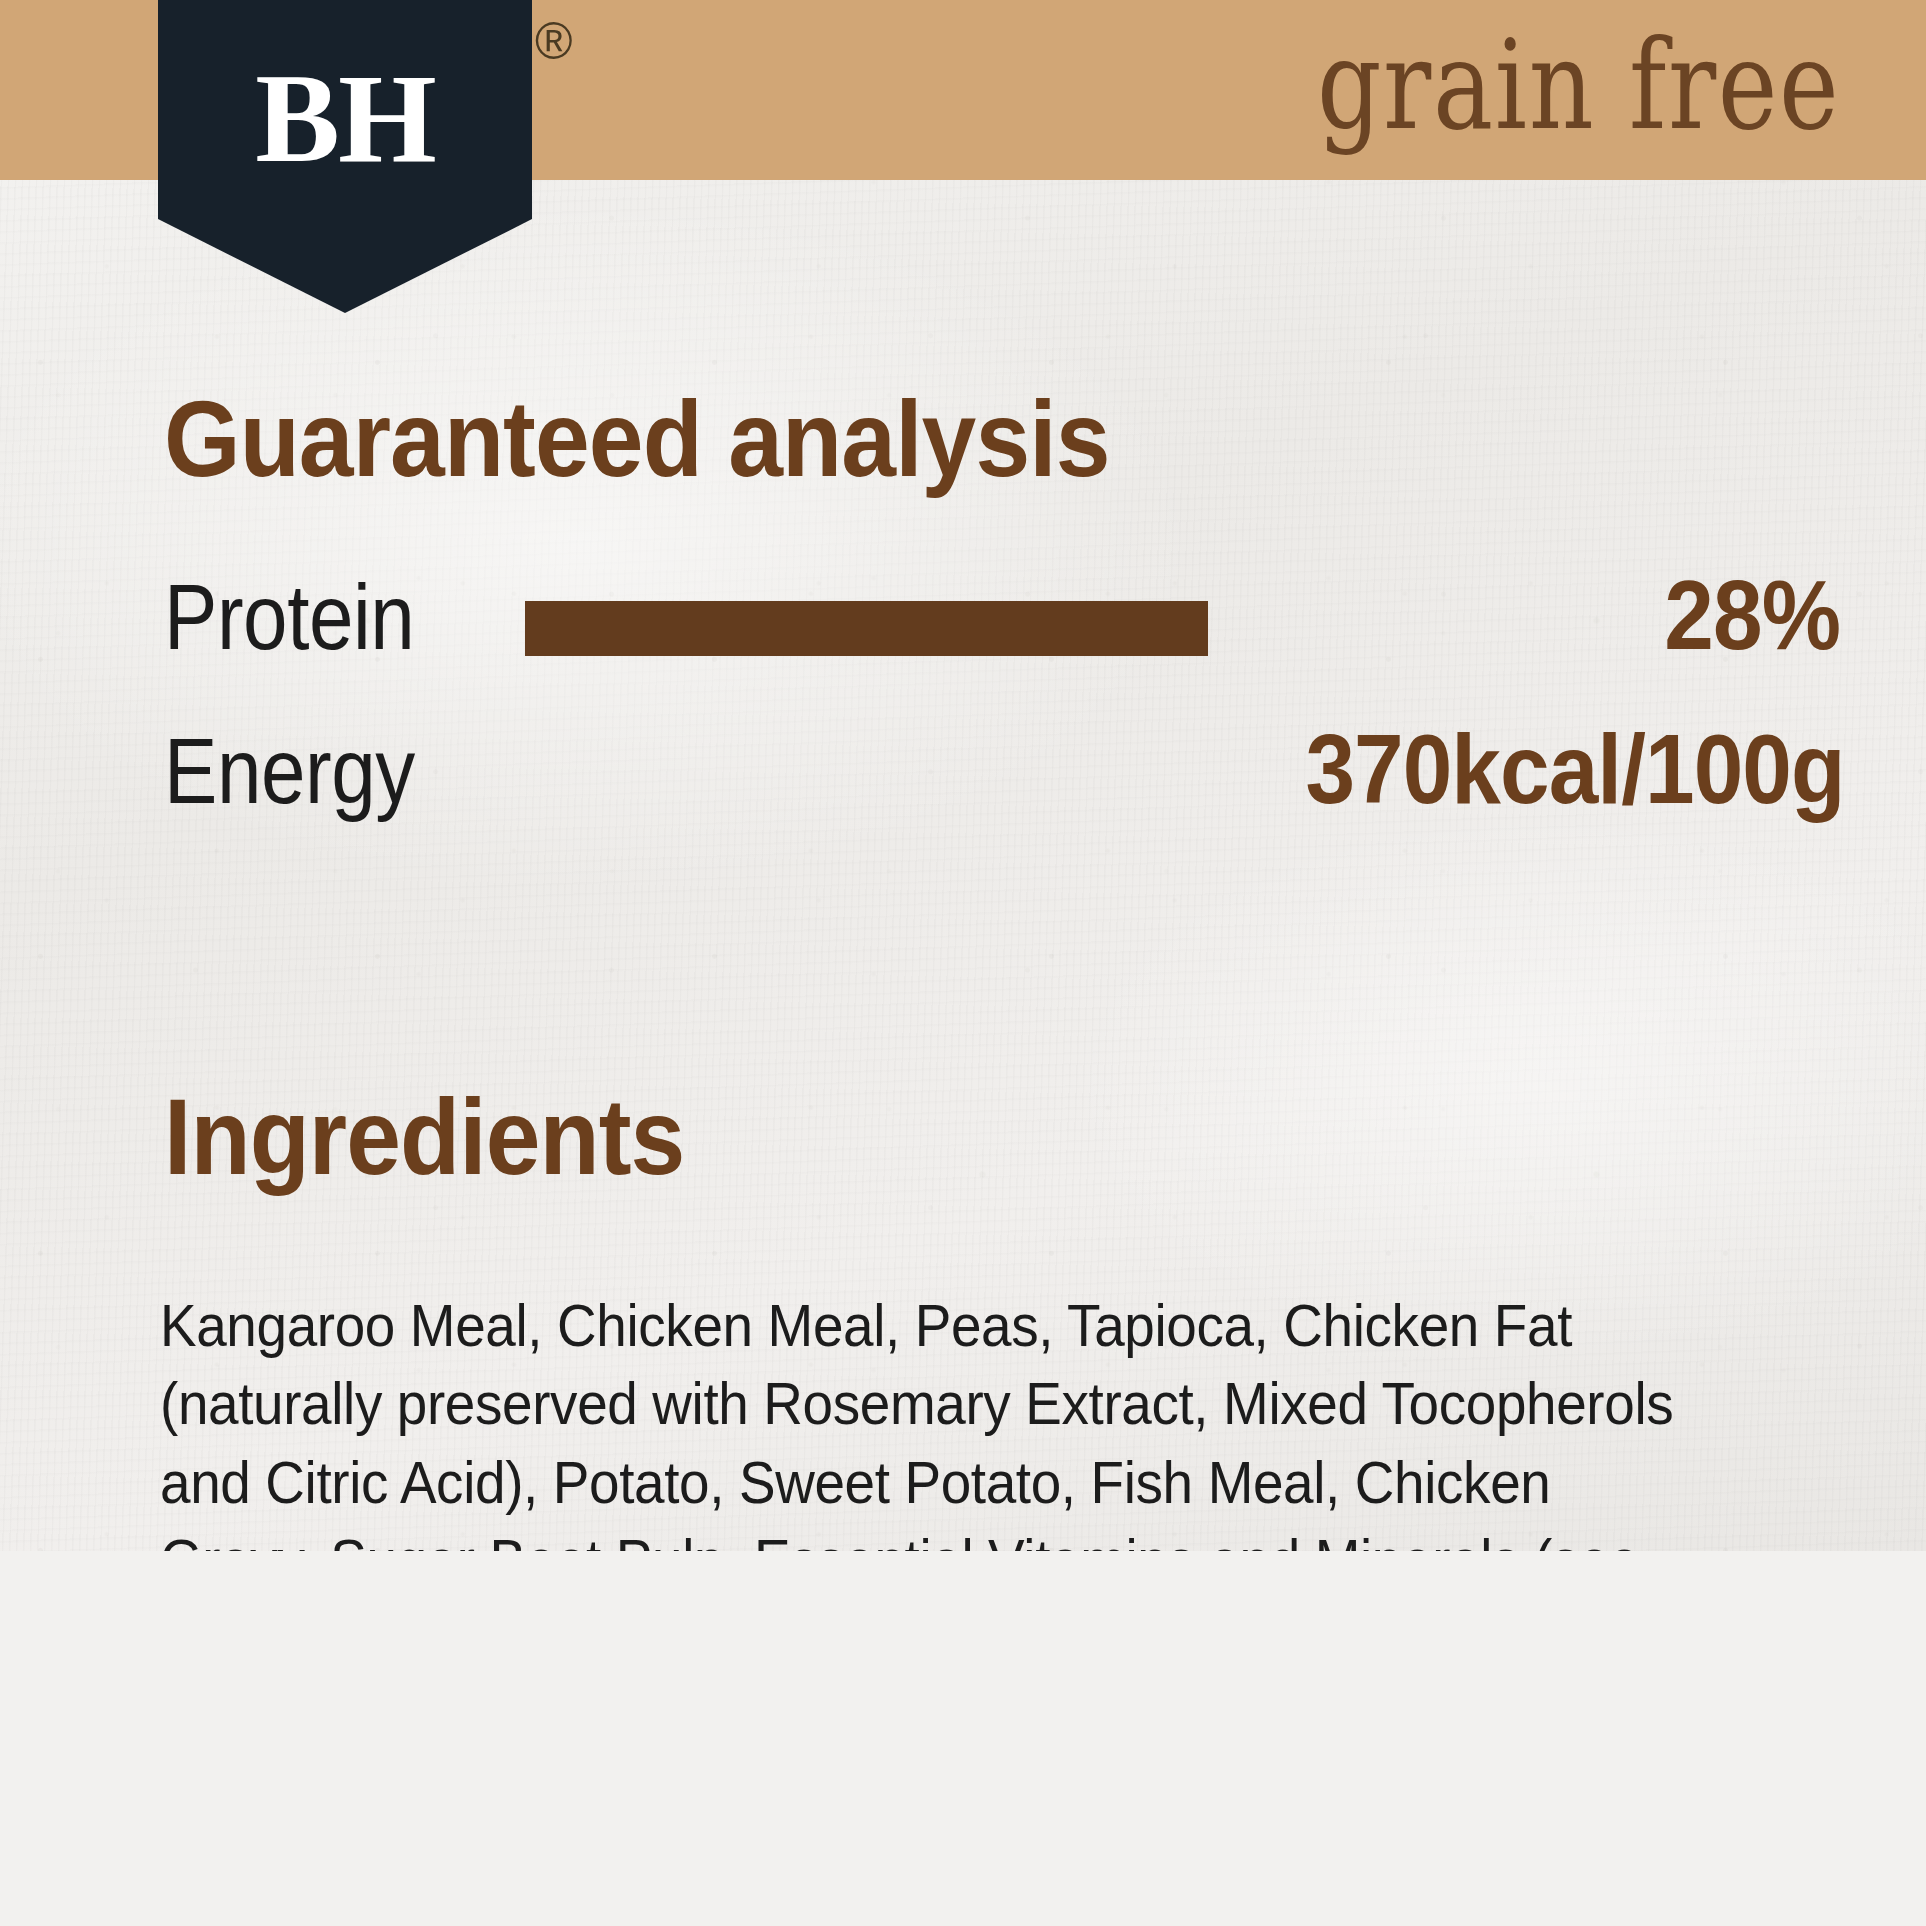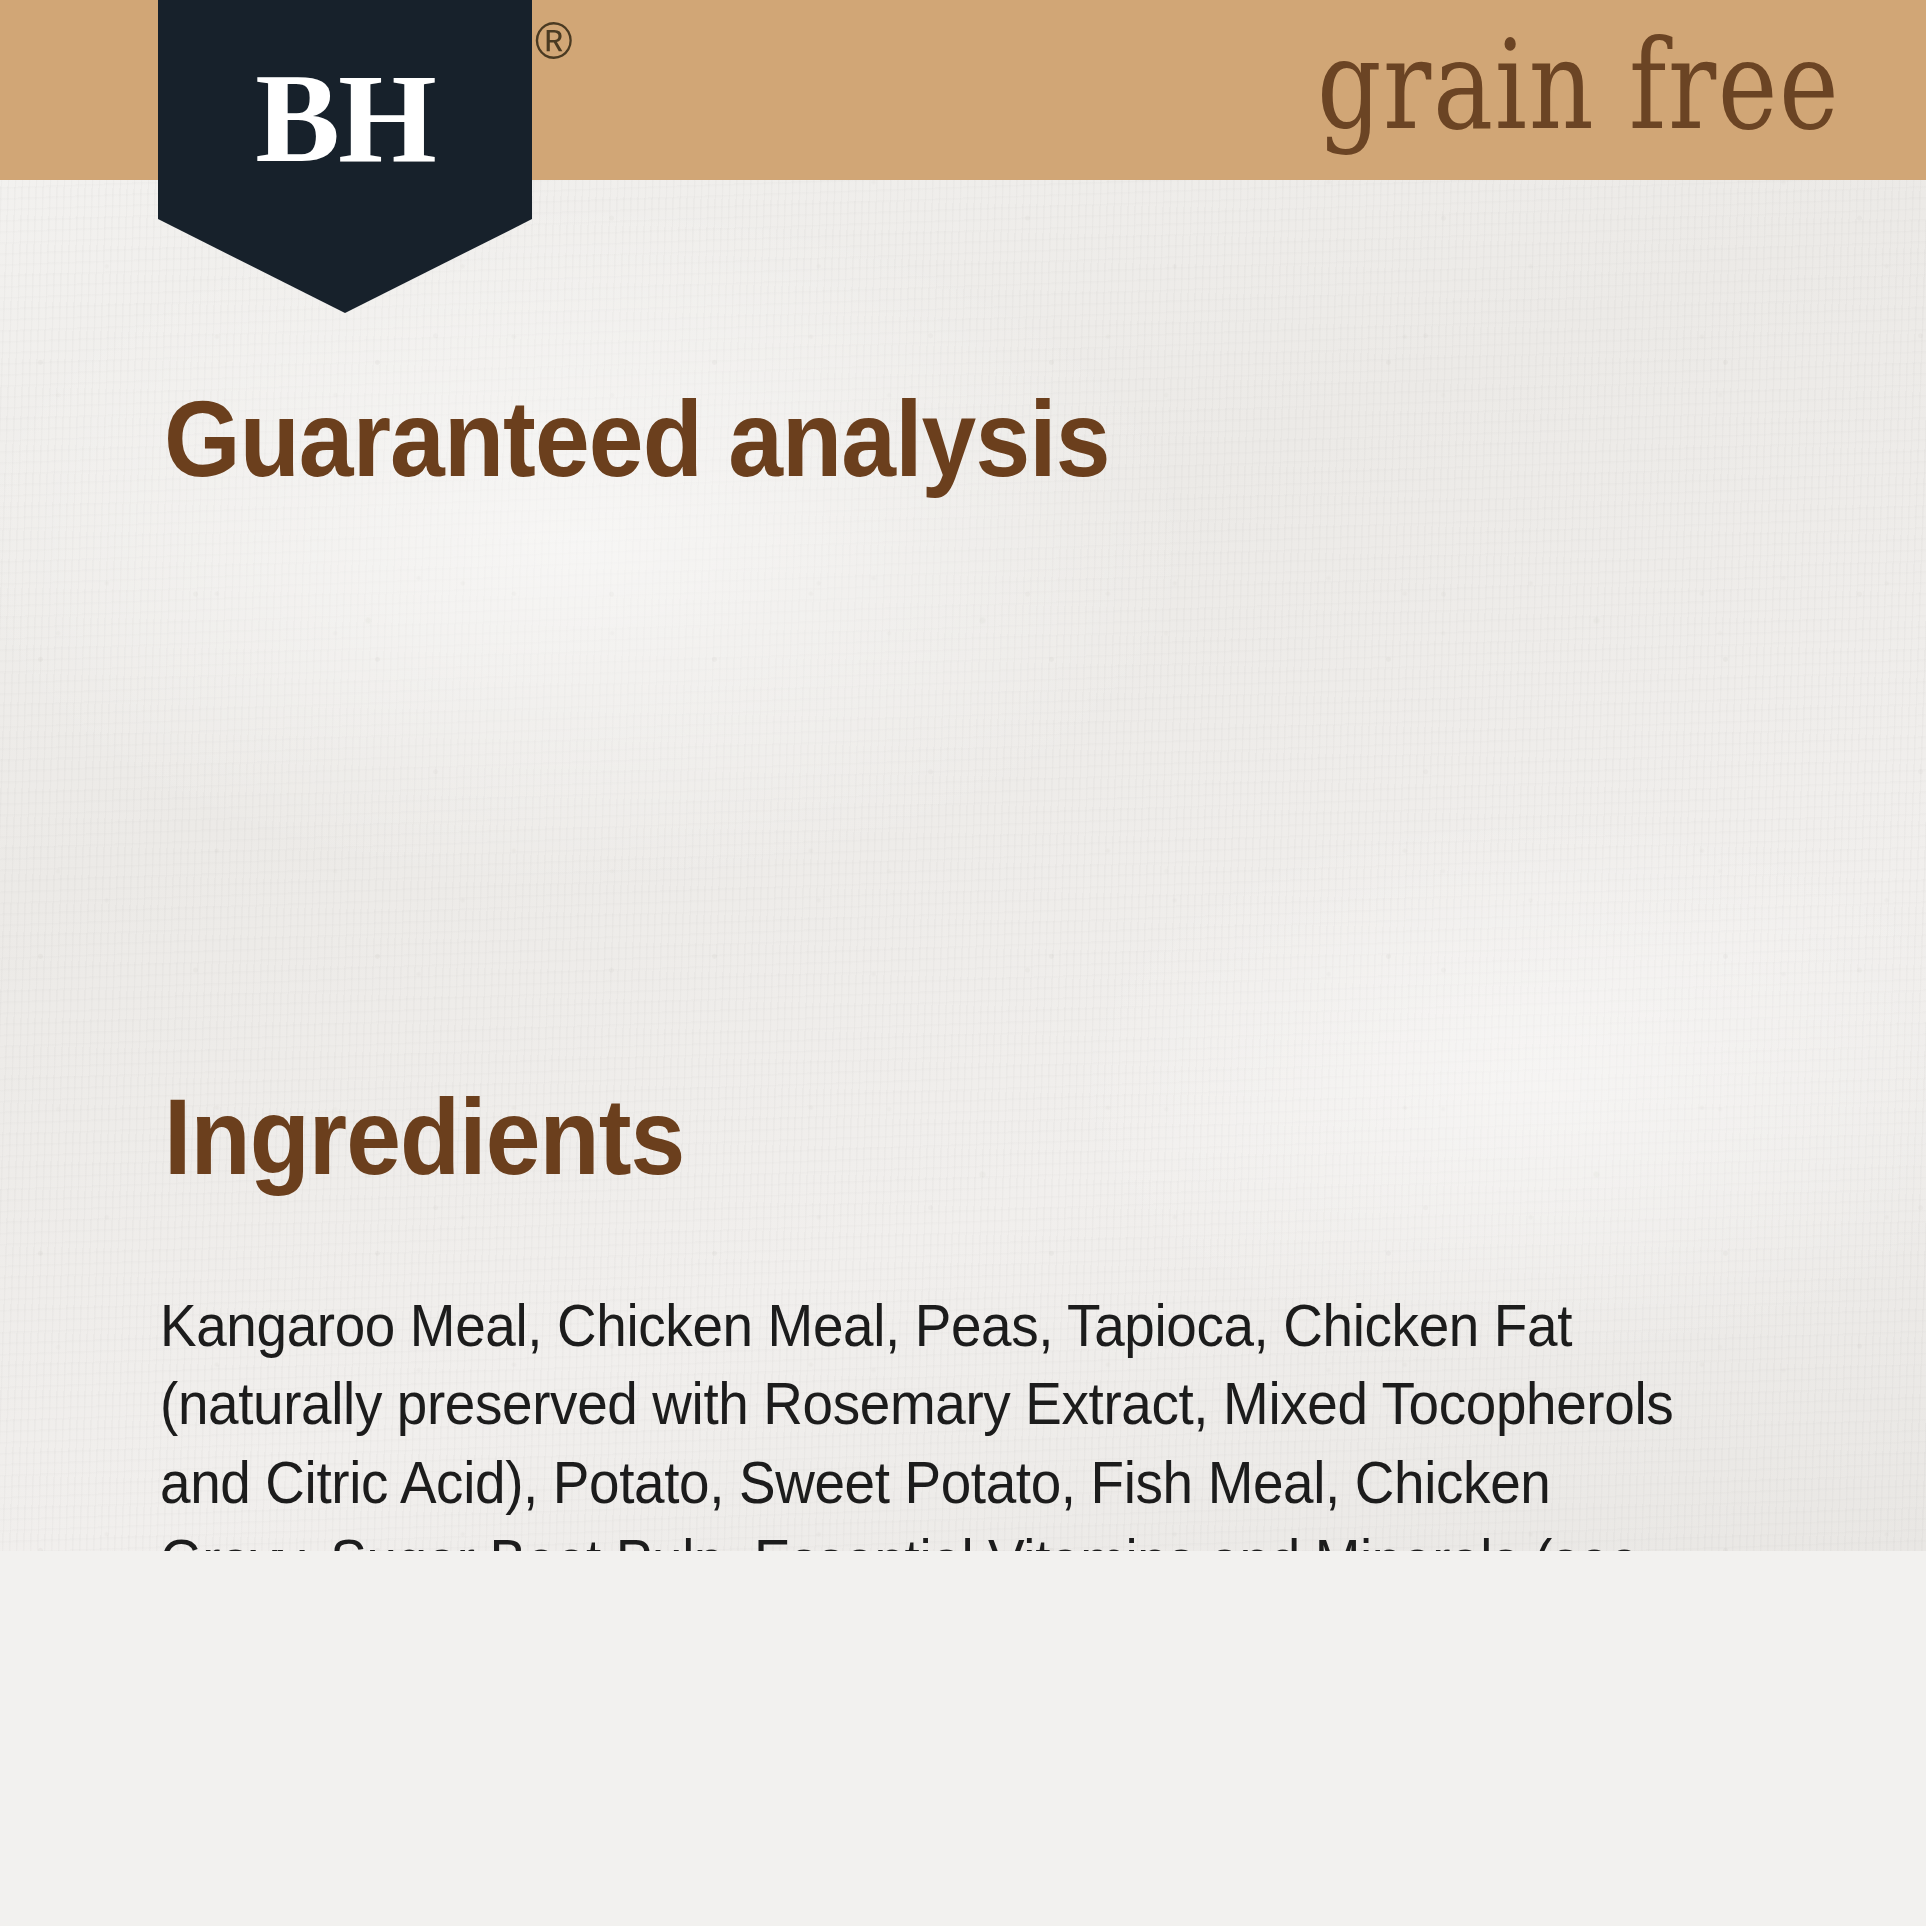--- a/index.html
+++ b/index.html
@@ -204,22 +204,36 @@
   </div>
 
   <span id="reg-mark">®</span>
 
   <div id="grain-free">grain free</div>
 
   <div id="heading-guaranteed" class="section-heading">Guaranteed analysis</div>
 
   <div id="analysis">
 
-
-
+    <div class="analysis-row">
+      <span class="nutrient-label">Protein</span>
+      <div class="bar-track">
+        <div class="bar-fill" style="width: 683px; background: rgb(99, 60, 30);"></div>
+      </div>
+      <span class="nutrient-value">28%</span>
+    </div>
+
+
+    <div class="analysis-row">
+      <span class="nutrient-label">Energy</span>
+      <div class="bar-track">
+        
+      </div>
+      <span class="nutrient-value value-wide">370kcal/100g</span>
+    </div>
 
   </div>
 
   <div id="heading-ingredients" class="section-heading">Ingredients</div>
 
   <p id="ingredients-body">
     <span>Kangaroo Meal, Chicken Meal, Peas, Tapioca, Chicken Fat (naturally preserved with Rosemary Extract, Mixed Tocopherols and Citric Acid), Potato, Sweet Potato, Fish Meal, Chicken Gravy, Sugar Beet Pulp, Essential Vitamins and Minerals (see tables), Salmon Oil, Sunflower Oil, Chicory Root, Di-Calcium Phosphate, Alfalfa, Salt, Egg, Apple, Brewers Yeast, Pumpkin Seeds, Natural Antioxidants, Coconut Oil, Yoghurt Powder, Emu Oil, Blueberries, Cranberries, Dandelion Tea, Parsley, Peppermint Tea, Rosemary Extract, Chondroitin, Glucosamine, Carrots, </span>
   </p>
 
 </div>

